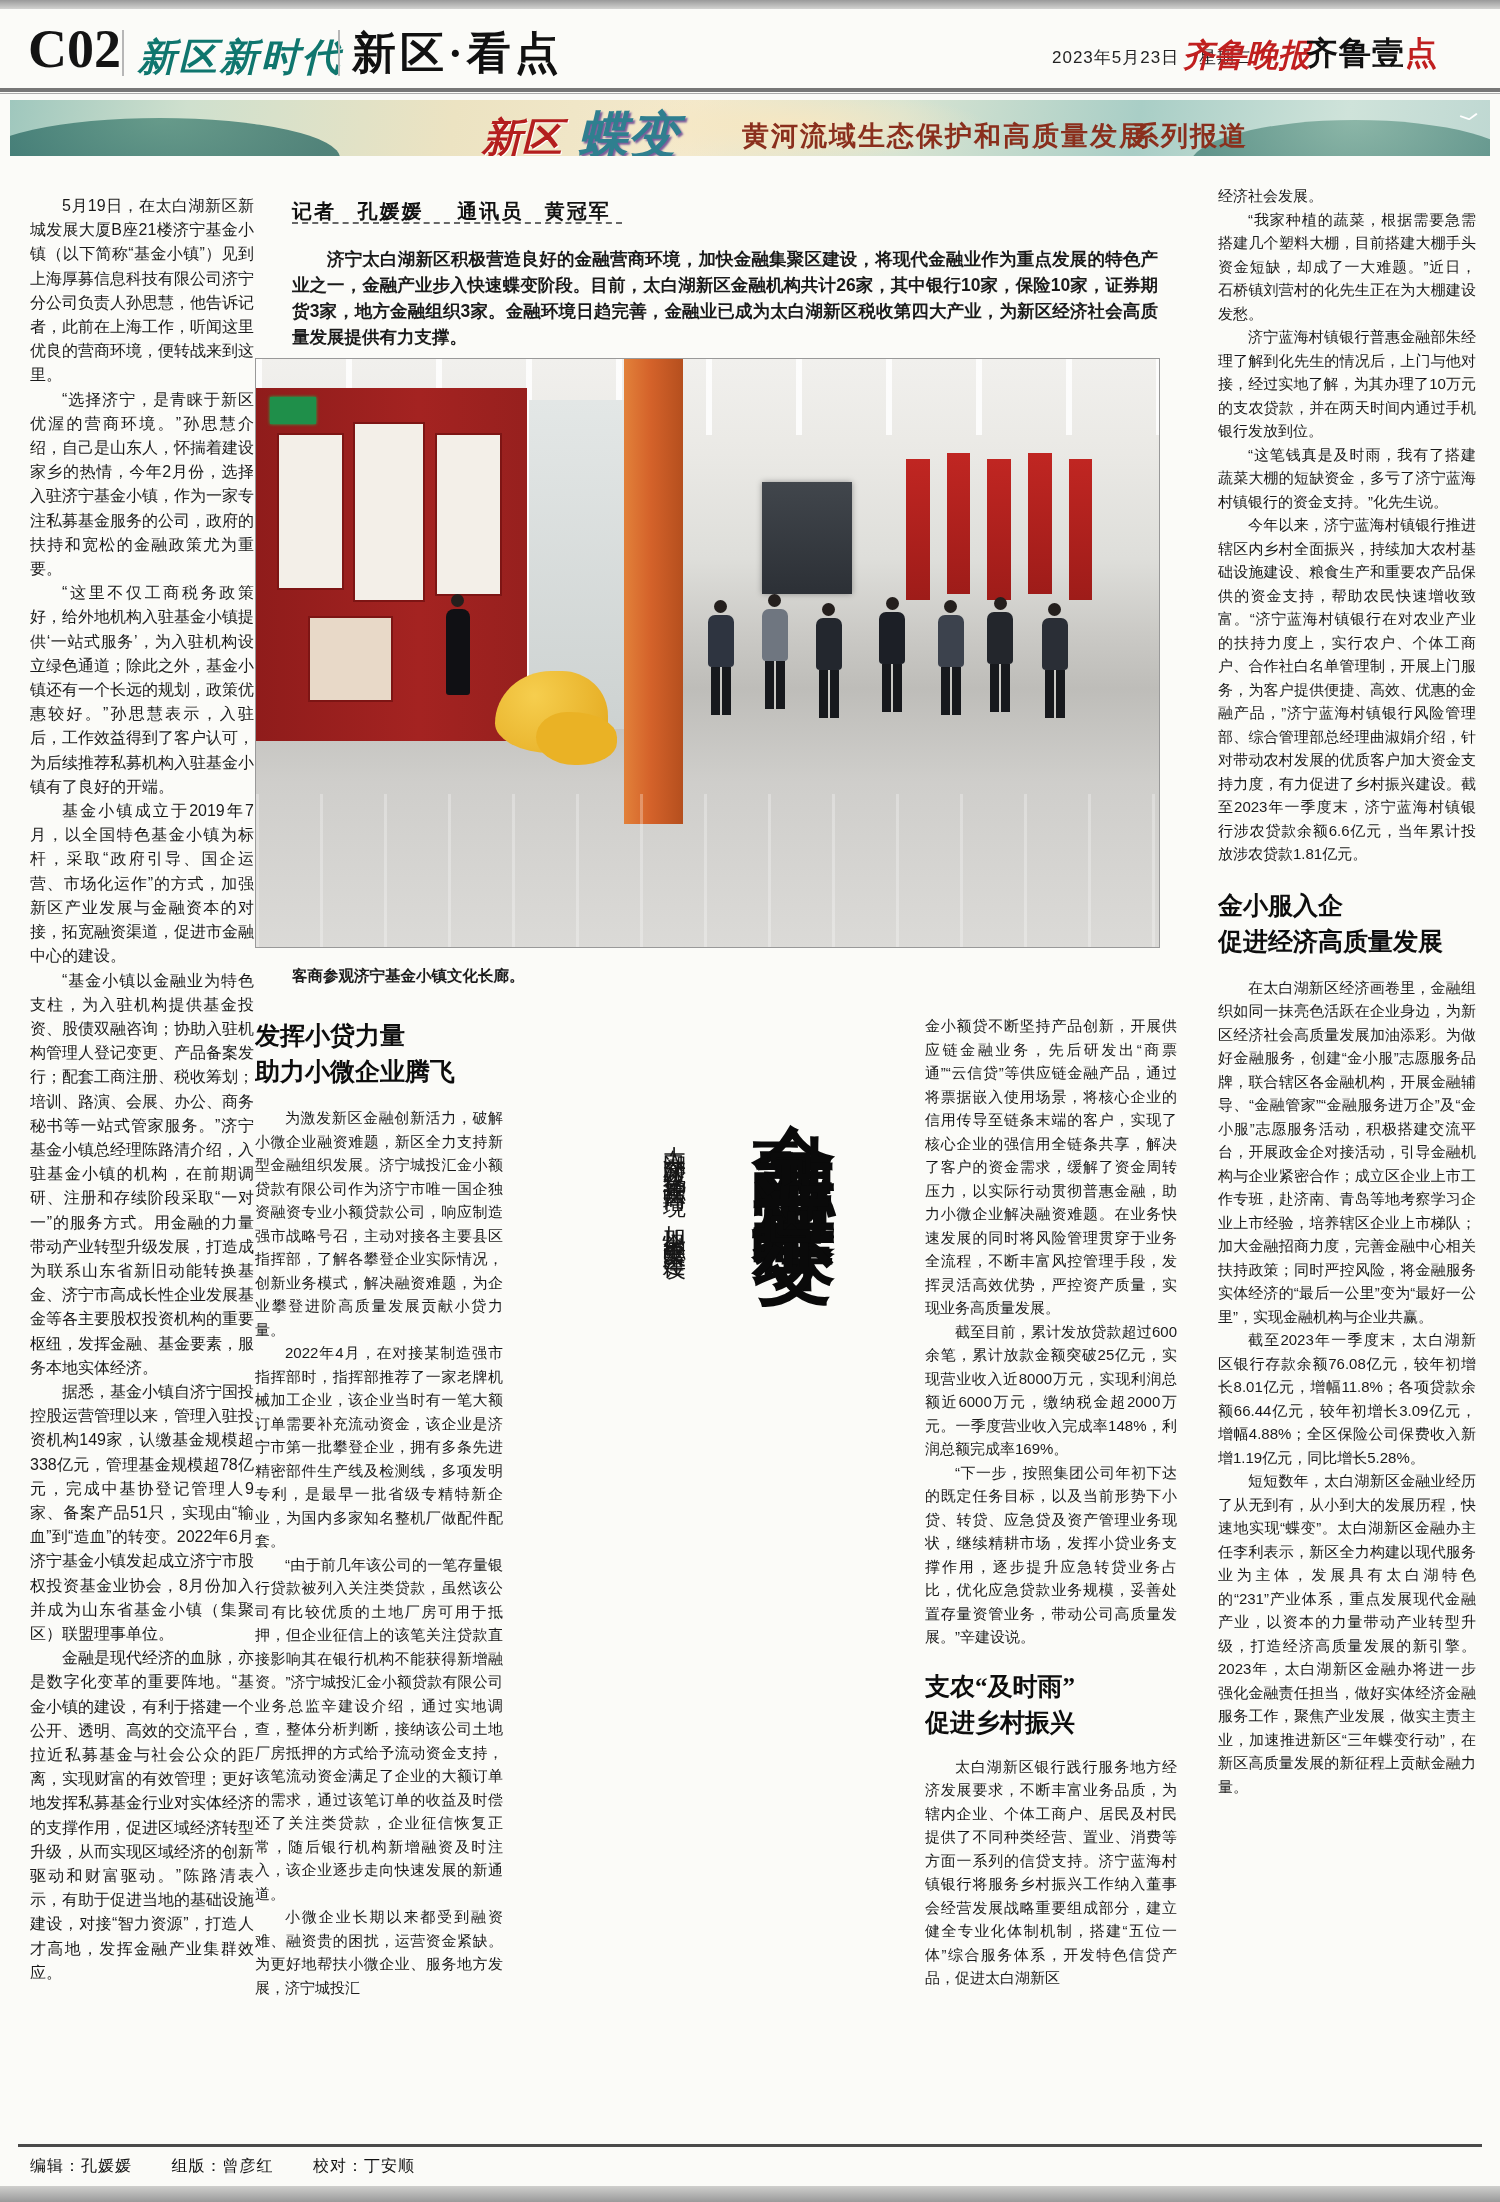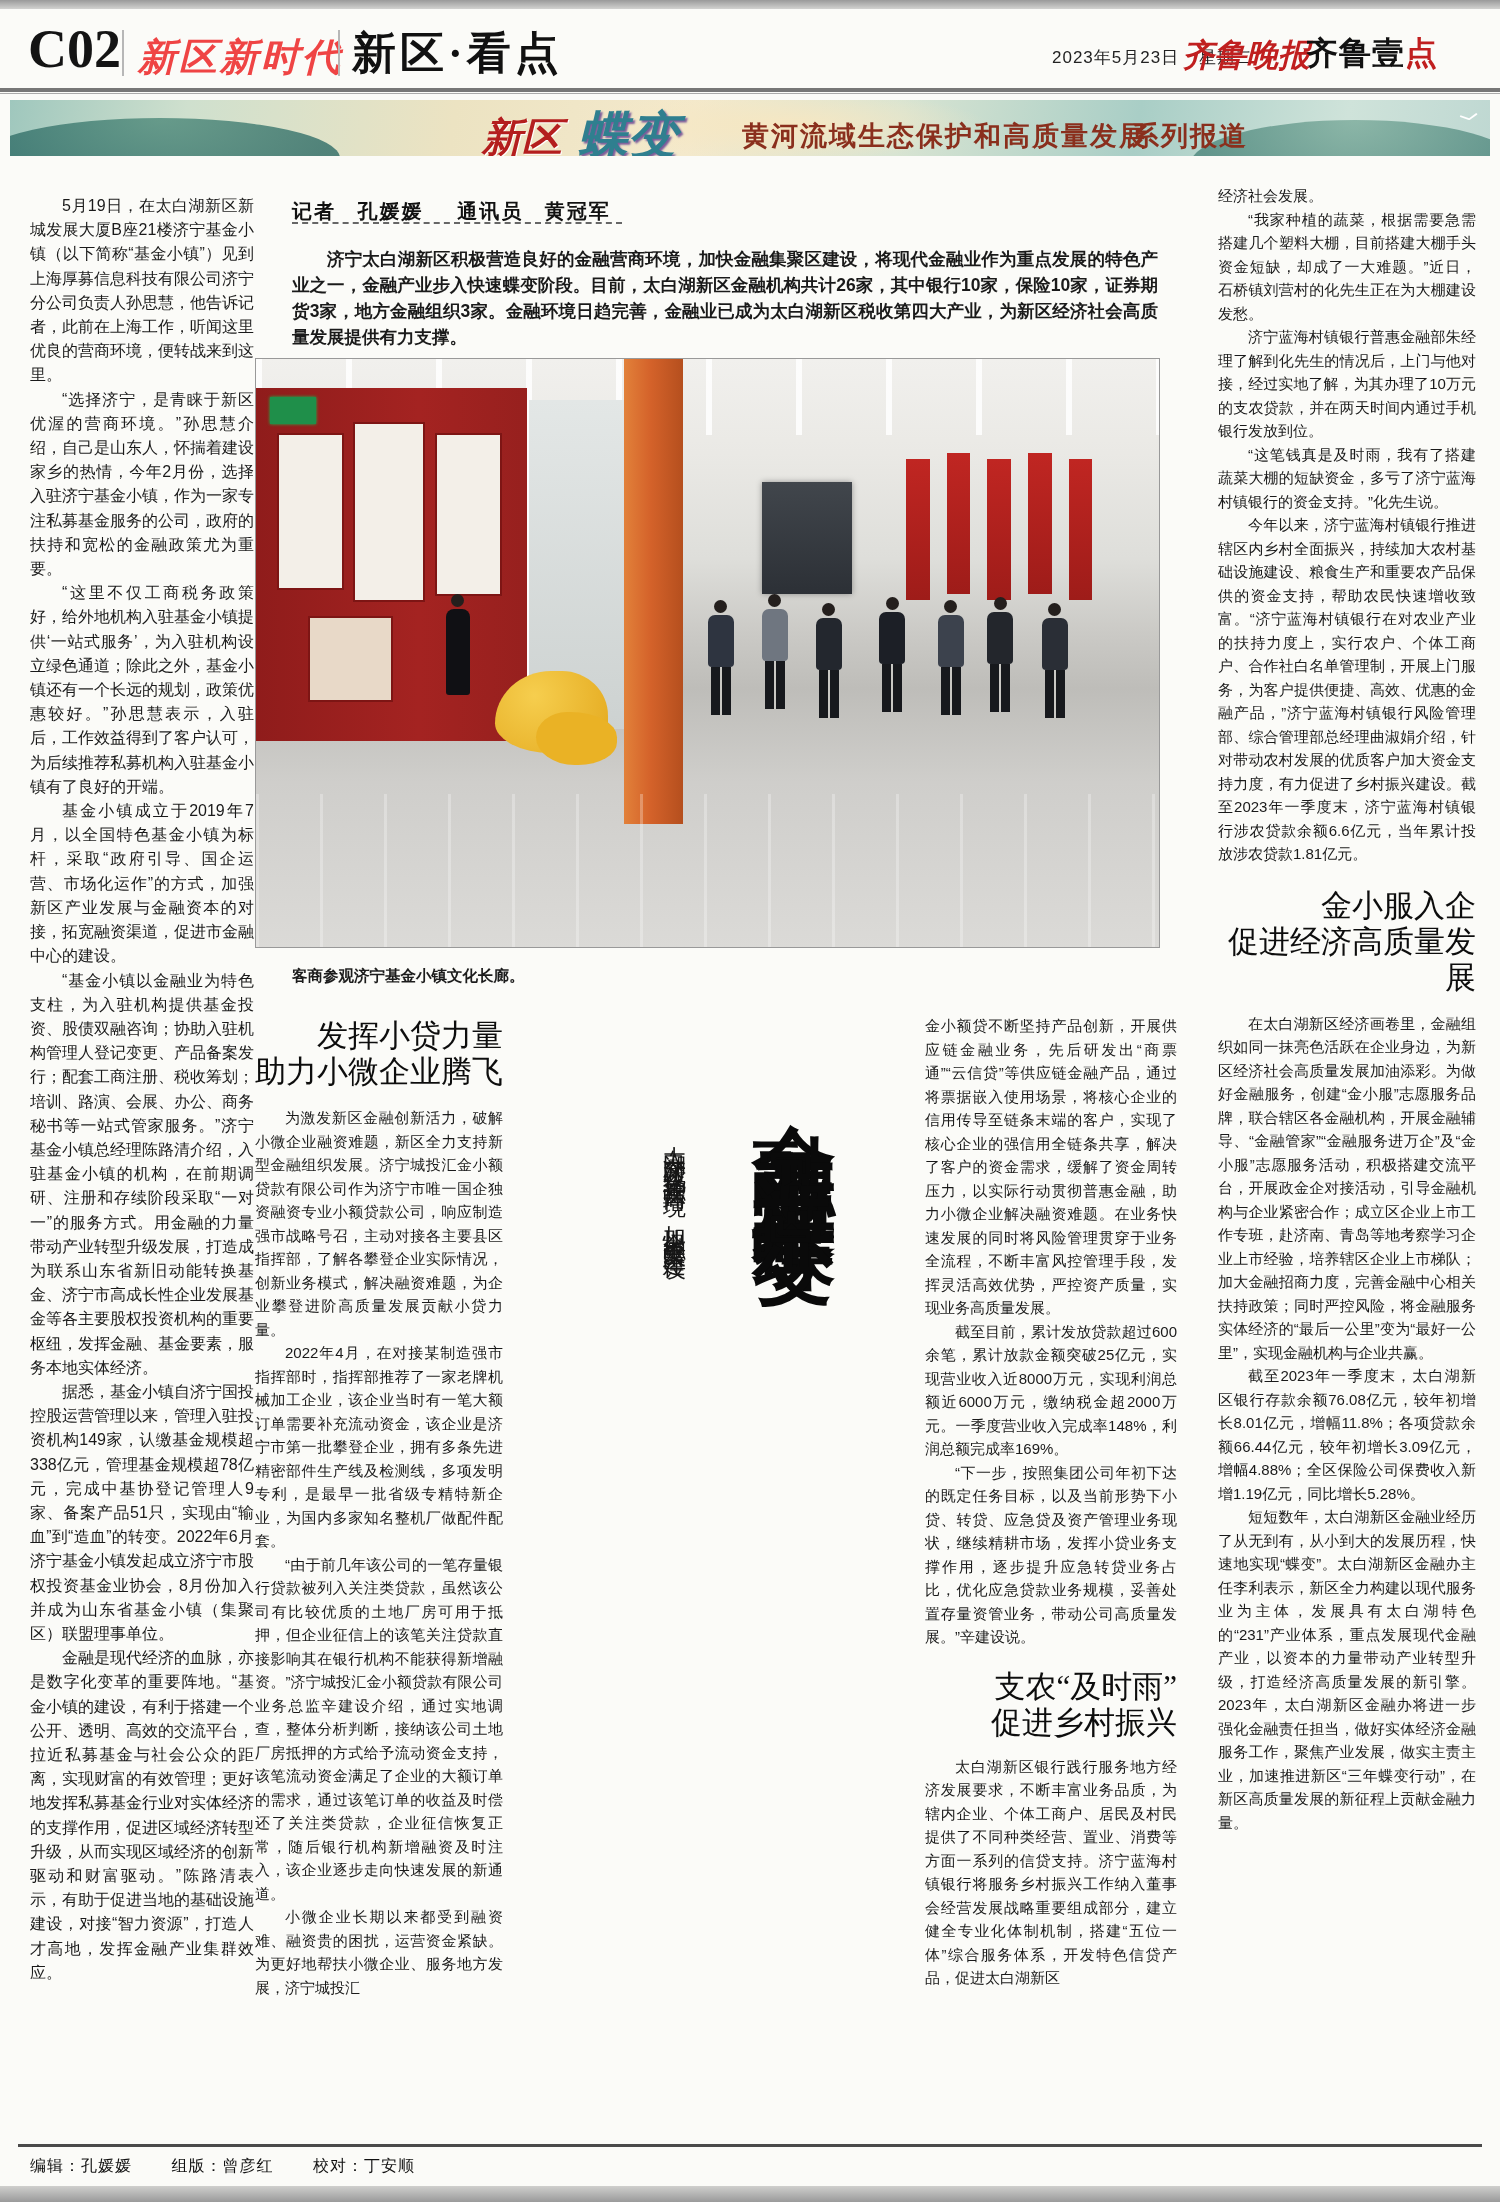--- a/index.html
+++ b/index.html
@@ -6,42 +6,42 @@
   body{background:#e8e8e6;}
   #page{position:relative;width:1500px;height:2202px;margin:0 auto;background:#fbfbf8;
         font-family:"Liberation Sans",sans-serif;color:#1a1a1a;overflow:hidden;}
   .abs{position:absolute;}
   
   .top-bar{left:0;top:0;width:1500px;height:9px;background:linear-gradient(#9a9a9a,#d2d2d0);}
   .bottom-bar{left:0;top:2186px;width:1500px;height:16px;background:linear-gradient(#cfcfcd,#9a9a9a);}
   
   .page-num{left:28px;top:18px;font-family:"Liberation Serif",serif;font-size:54px;font-weight:bold;color:#141414;}
   .hdr-div{top:30px;width:2px;height:46px;background:#b7b7b7;}
-  .masthead{left:138px;top:32px;font-size:38px;color:#ef4444;font-weight:bold;font-style:italic;letter-spacing:3px;font-family:Liberation Serif, serif;}
+  .masthead{left:138px;top:32px;font-size:38px;color:#0f766e;font-weight:bold;font-style:italic;letter-spacing:3px;font-family:Liberation Serif, serif;}
   .section-title{left:352px;top:24px;font-size:44px;font-weight:900;font-family:"Liberation Serif",serif;letter-spacing:4px;color:#111;}
   .hdr-date{left:1052px;top:46px;font-size:17px;color:#222;letter-spacing:1px;}
   .paper-name{left:1182px;top:34px;font-size:32px;color:#c01f1f;font-weight:bold;font-style:italic;font-family:"Liberation Serif",serif;}
   .brand{left:1306px;top:32px;font-size:32px;font-weight:900;color:#111;letter-spacing:1px;}
   .brand .dot{color:#c01f1f;}
   .hdr-rule{left:0;top:88px;width:1500px;height:6px;border-top:4px solid #777;border-bottom:1px solid #aaa;box-sizing:border-box;}
   
   .banner{left:10px;top:100px;width:1480px;height:56px;overflow:hidden;
     background:linear-gradient(100deg,#9fc7bd 0%,#cfe0ce 12%,#ece3c2 30%,#f4e9cc 46%,#d8e4d2 60%,#a9cec6 76%,#cfe3da 90%,#bfd8d2 100%);}
   .banner .mount1{left:-30px;top:18px;width:360px;height:80px;background:radial-gradient(ellipse at 50% 0%,#4e8a7a,#2e6b66 70%);border-radius:50%;opacity:.8;}
   .banner .mount2{left:1180px;top:20px;width:330px;height:90px;background:radial-gradient(ellipse at 50% 0%,#6fa392,#3d7a70 70%);border-radius:50%;opacity:.7;}
   .banner .cloud{left:560px;top:-10px;width:420px;height:70px;background:radial-gradient(ellipse,#f6e7c2,rgba(246,231,194,0) 70%);}
   .banner-title-prefix{left:472px;top:10px;font-size:40px;font-weight:900;color:#b41e1e;font-style:italic;text-shadow:1px 1px 0 #fff;}
   .banner-title-script{left:568px;top:2px;font-size:50px;font-weight:900;font-style:italic;color:#2f7f8f;text-shadow:2px 2px 2px #7a5a9a;font-family:"Liberation Serif",serif;}
   .banner-slogan{left:732px;top:18px;font-size:27px;font-weight:900;color:#8a2f1d;letter-spacing:2px;font-family:Liberation Serif, serif;}
   .banner-series{left:1122px;top:18px;font-size:27px;font-weight:900;color:#8a2f1d;letter-spacing:2px;font-family:"Liberation Serif",serif;}
   .bird{left:1450px;top:6px;font-size:20px;color:#ffffff;font-weight:900;transform:rotate(-8deg);}
   
   .body-text p{margin:0;text-indent:2em;text-align:justify;}
   .body-text{font-size:15px;line-height:23.5px;}
-  .sec-heading{font-family:"Liberation Serif",serif;font-weight:400;font-size:31px;line-height:36px;text-align:right;color:#0d0d0d;}
+  .sec-heading{font-family:"Liberation Serif",serif;font-weight:700;font-size:25px;line-height:36px;text-align:left;color:#0d0d0d;}
   
   .col-left{left:30px;top:194px;width:224px;height:1942px;overflow:hidden;}
   .col-left .headline{font-family:"Liberation Serif",serif;font-weight:900;font-size:28px;line-height:40px;text-align:center;margin-bottom:16px;color:#0b0b0b;}
   .col-left .body-text{font-size:16px;line-height:24.2px;}
   
   .byline{left:292px;top:198px;font-size:20px;color:#111;letter-spacing:2px;}
   .byline b{font-weight:bold;}
   .byline-rule{left:292px;top:222px;width:330px;border-top:2px dashed #666;}
   .lead{left:292px;top:246px;width:866px;font-weight:bold;font-size:17.5px;line-height:26px;text-align:justify;}
   .lead p{margin:0;text-indent:2em;}

